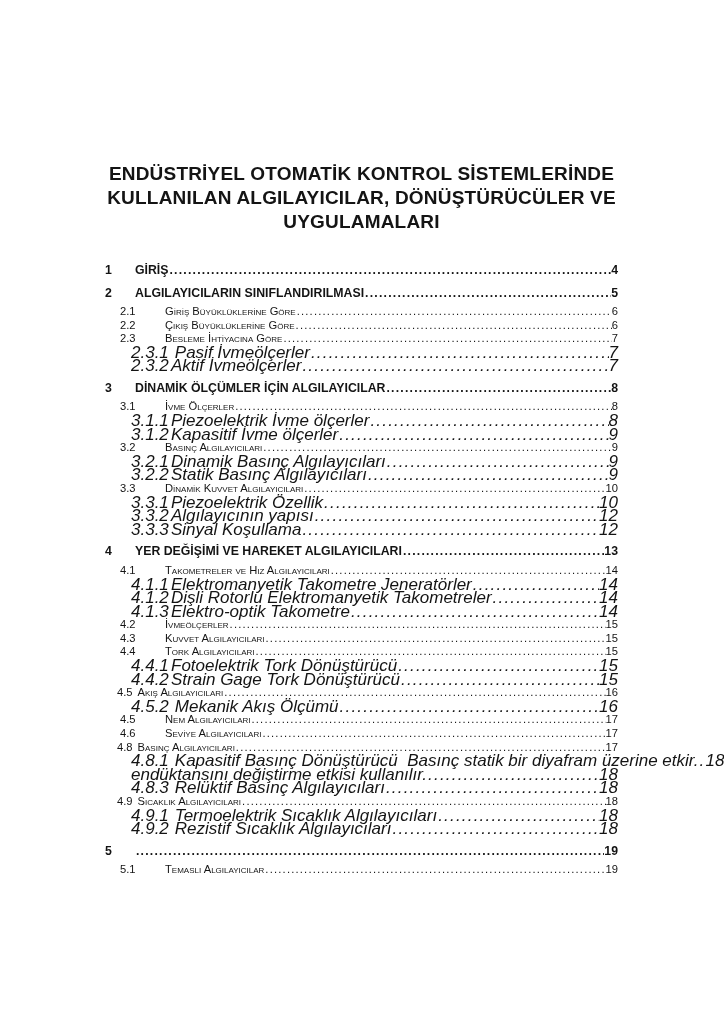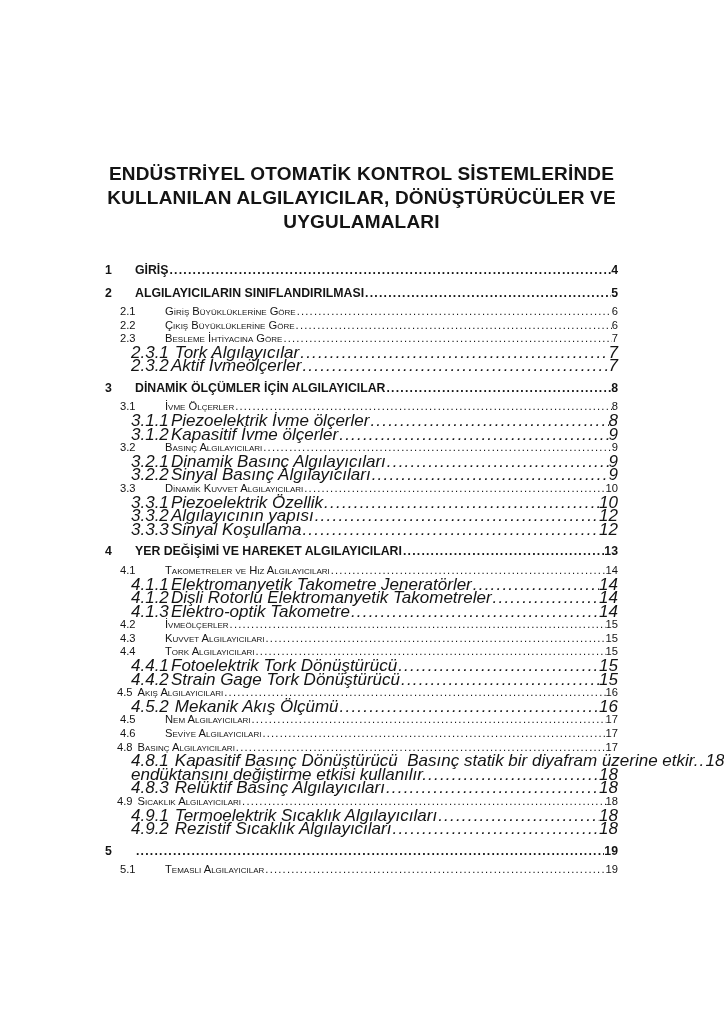--- a/index.html
+++ b/index.html
@@ -114,21 +114,21 @@
         <span class="toc-page">6</span>
       </div>
       <div class="toc-row lvl-h2">
         <span class="toc-num">2.3</span>
         <span class="toc-title">Besleme İhtiyacına Göre</span>
         <span class="toc-leader"></span>
         <span class="toc-page">7</span>
       </div>
       <div class="toc-row lvl-h3t">
         <span class="toc-num">2.3.1</span>
-        <span class="toc-title">Tork Algılayıcılar</span>
+        <span class="toc-title">Pasif İvmeölçerler</span>
         <span class="toc-leader"></span>
         <span class="toc-page">7</span>
       </div>
       <div class="toc-row lvl-h3">
         <span class="toc-num">2.3.2</span>
         <span class="toc-title">Aktif İvmeölçerler</span>
         <span class="toc-leader"></span>
         <span class="toc-page">7</span>
       </div>
       <div class="toc-row lvl-h1">
@@ -162,21 +162,21 @@
         <span class="toc-page">9</span>
       </div>
       <div class="toc-row lvl-h3">
         <span class="toc-num">3.2.1</span>
         <span class="toc-title">Dinamik Basınç Algılayıcıları</span>
         <span class="toc-leader"></span>
         <span class="toc-page">9</span>
       </div>
       <div class="toc-row lvl-h3">
         <span class="toc-num">3.2.2</span>
-        <span class="toc-title">Sinyal Basınç Algılayıcıları</span>
+        <span class="toc-title">Statik Basınç Algılayıcıları</span>
         <span class="toc-leader"></span>
         <span class="toc-page">9</span>
       </div>
       <div class="toc-row lvl-h2">
         <span class="toc-num">3.3</span>
         <span class="toc-title">Dinamik Kuvvet Algılayıcıları</span>
         <span class="toc-leader"></span>
         <span class="toc-page">10</span>
       </div>
       <div class="toc-row lvl-h3">

